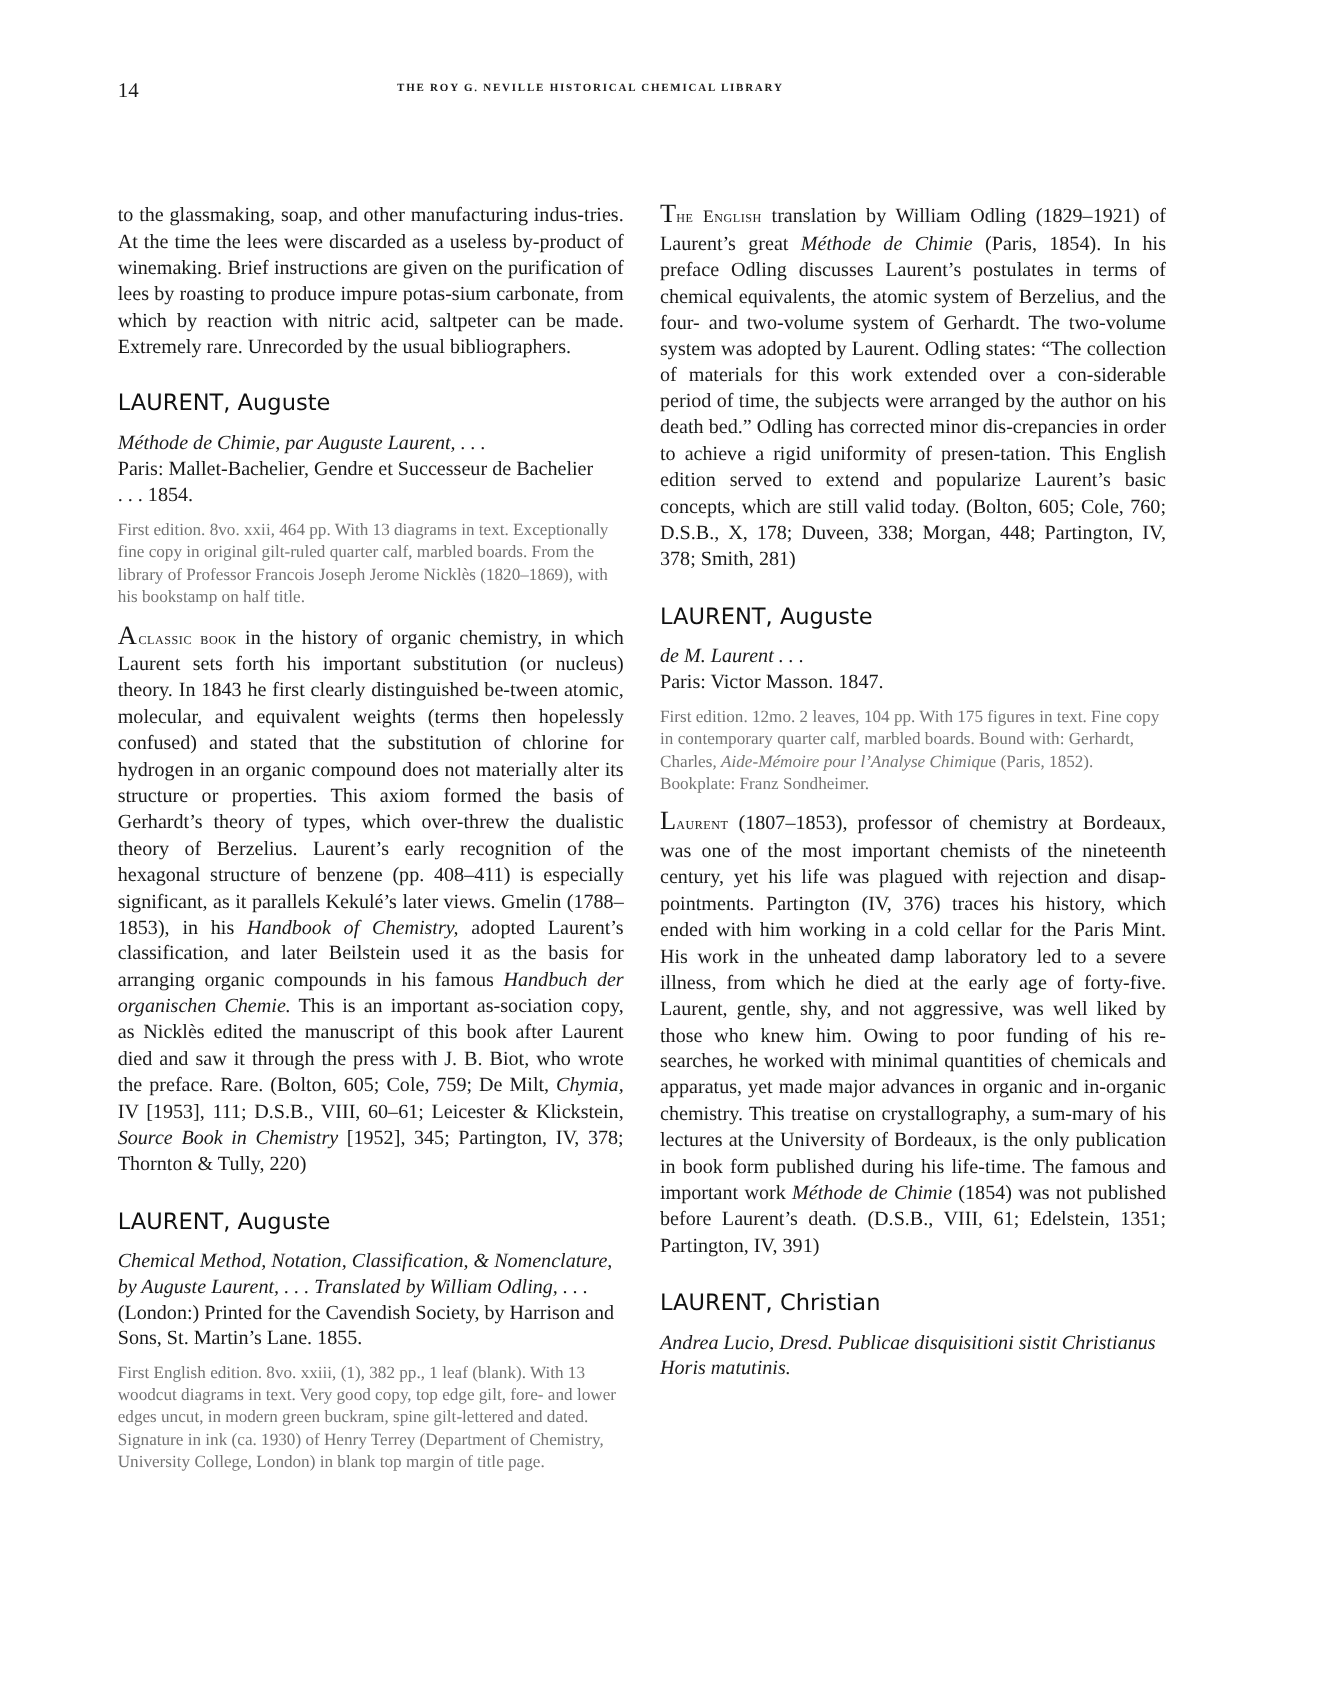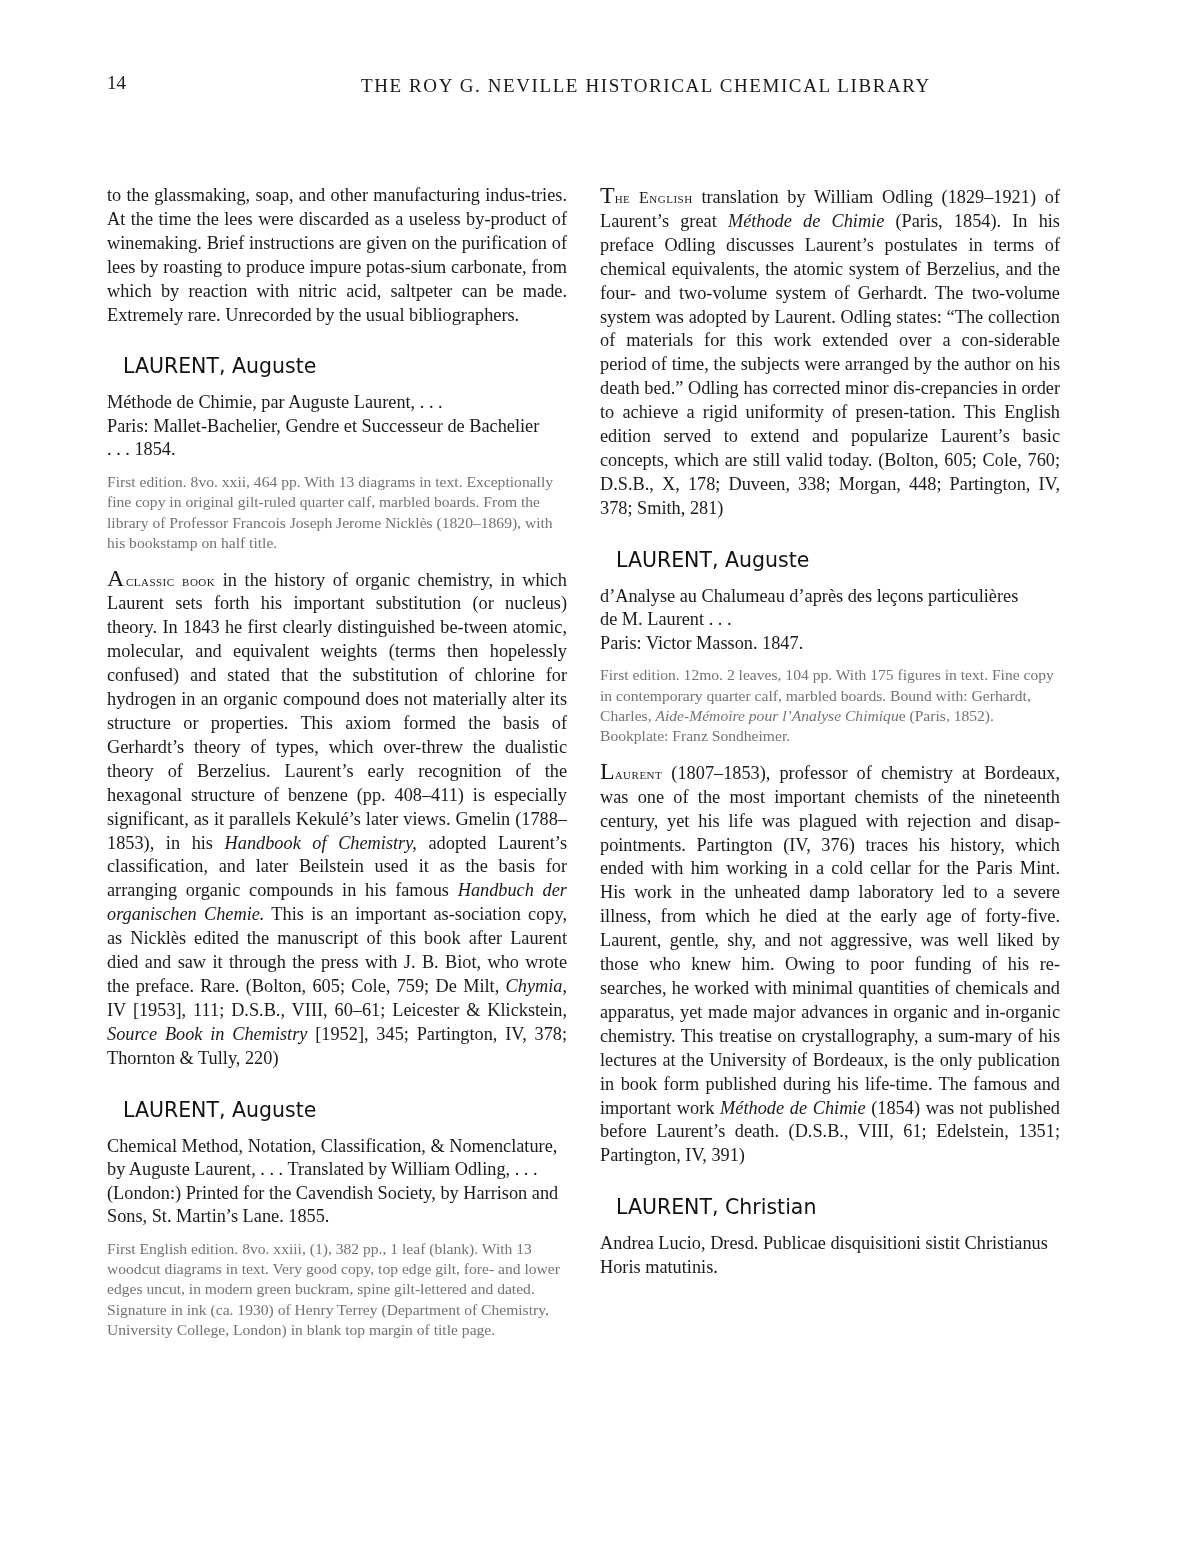--- a/index.html
+++ b/index.html
@@ -1,31 +1,31 @@
 <!DOCTYPE html>
 <html><head>
 <meta charset="utf-8">
 <style>
   html, body { margin: 0; padding: 0; background: #ffffff; }
   body { width: 1200px; height: 1553px; position: relative; color: #1a1a1a;
          font-family: "Liberation Serif", "DejaVu Serif", serif; overflow: hidden; }
   .running-head { position: absolute; top: 72px; left: 107px; width: 700px; height: 24px; }
   .page-number { position: absolute; left: 0; top: 0; font-size: 19px; }
-  .header-title { position: absolute; left: 254px; top: 3px; font-size: 19px; font-weight: normal;
+  .header-title { position: absolute; left: 254px; top: 3px; font-size: 10px; font-weight: bold;
                   letter-spacing: 1.6px; white-space: nowrap; }
   .col { position: absolute; top: 184px; width: 460px; }
   .col-left { left: 107px; }
   .col-right { left: 600px; }
   .body-p { font-size: 18.3px; line-height: 23.9px; margin: 0; text-align: justify; hyphens: manual; }
   .body-p .lead { font-size: 24px; }
   .body-p .sc { font-variant: small-caps; font-size: 16px; letter-spacing: 0.5px; }
   .entry-heading { font-family: "DejaVu Sans", "Liberation Sans", sans-serif; font-size: 20.5px;
-                   font-weight: normal; margin: 26px 0 12px 16px; line-height: 26px; color: #111; }
+                   font-weight: normal; margin: 26px 0 12px 0; line-height: 26px; color: #111; }
   .title-block { font-size: 18.3px; line-height: 23.5px; margin: 0 0 10px 0; }
-  .title-block .t { display: block; }
+  .title-block .t { font-style: italic; display: block; }
   .title-block .imprint { display: block; }
   .desc { font-size: 15.6px; line-height: 20.4px; margin: 0 0 13px 0; color: #737373; }
   .desc i { font-style: italic; }
   i { font-style: italic; }
 </style>
 </head>
 <body>
 
 <header class="running-head">
   <span class="page-number">14</span>
@@ -56,21 +56,20 @@
     <p class="desc">First English edition. 8vo. xxiii, (1), 382 pp., 1 leaf (blank). With 13 woodcut diagrams in text. Very good copy, top edge gilt, fore- and lower edges uncut, in modern green buckram, spine gilt-lettered and dated. Signature in ink (ca. 1930) of Henry Terrey (Department of Chemistry, University College, London) in blank top margin of title page.</p>
   </article>
 </section>
 
 <section class="col col-right">
   <p class="body-p"><span class="lead">T</span><span class="sc">he English</span><span> translation by William Odling (1829–1921) of Laurent’s great </span><i>Méthode de Chimie</i><span> (Paris, 1854). In his preface Odling discusses Laurent’s postulates in terms of chemical equivalents, the atomic system of Berzelius, and the four- and two-volume system of Gerhardt. The two-volume system was adopted by Laurent. Odling states: “The collection of materials for this work extended over a con-siderable period of time, the subjects were arranged by the author on his death bed.” Odling has corrected minor dis-crepancies in order to achieve a rigid uniformity of presen-tation. This English edition served to extend and popularize Laurent’s basic concepts, which are still valid today. (Bolton, 605; Cole, 760; D.S.B., X, 178; Duveen, 338; Morgan, 448; Partington, IV, 378; Smith, 281)</span></p>
 
   <article>
     <h2 class="entry-heading">LAURENT, Auguste</h2>
     <div class="title-block">
-      <span class="t">d’Analyse au Chalumeau d’après des leçons particulières</span>
       <span class="t">de M. Laurent . . .</span>
       <span class="imprint">Paris: Victor Masson. 1847.</span>
     </div>
     <p class="desc"><span>First edition. 12mo. 2 leaves, 104 pp. With 175 figures in text. Fine copy in contemporary quarter calf, marbled boards. Bound with: Gerhardt, Charles, </span><i>Aide-Mémoire pour l’Analyse Chimiqu</i><span>e (Paris, 1852). Bookplate: Franz Sondheimer.</span></p>
     <p class="body-p"><span class="lead">L</span><span class="sc">aurent</span><span> (1807–1853), professor of chemistry at Bordeaux, was one of the most important chemists of the nineteenth century, yet his life was plagued with rejection and disap-pointments. Partington (IV, 376) traces his history, which ended with him working in a cold cellar for the Paris Mint. His work in the unheated damp laboratory led to a severe illness, from which he died at the early age of forty-five. Laurent, gentle, shy, and not aggressive, was well liked by those who knew him. Owing to poor funding of his re-searches, he worked with minimal quantities of chemicals and apparatus, yet made major advances in organic and in-organic chemistry. This treatise on crystallography, a sum-mary of his lectures at the University of Bordeaux, is the only publication in book form published during his life-time. The famous and important work </span><i>Méthode de Chimie</i><span> (1854) was not published before Laurent’s death. (D.S.B., VIII, 61; Edelstein, 1351; Partington, IV, 391)</span></p>
   </article>
 
   <article>
     <h2 class="entry-heading">LAURENT, Christian</h2>
     <div class="title-block">

